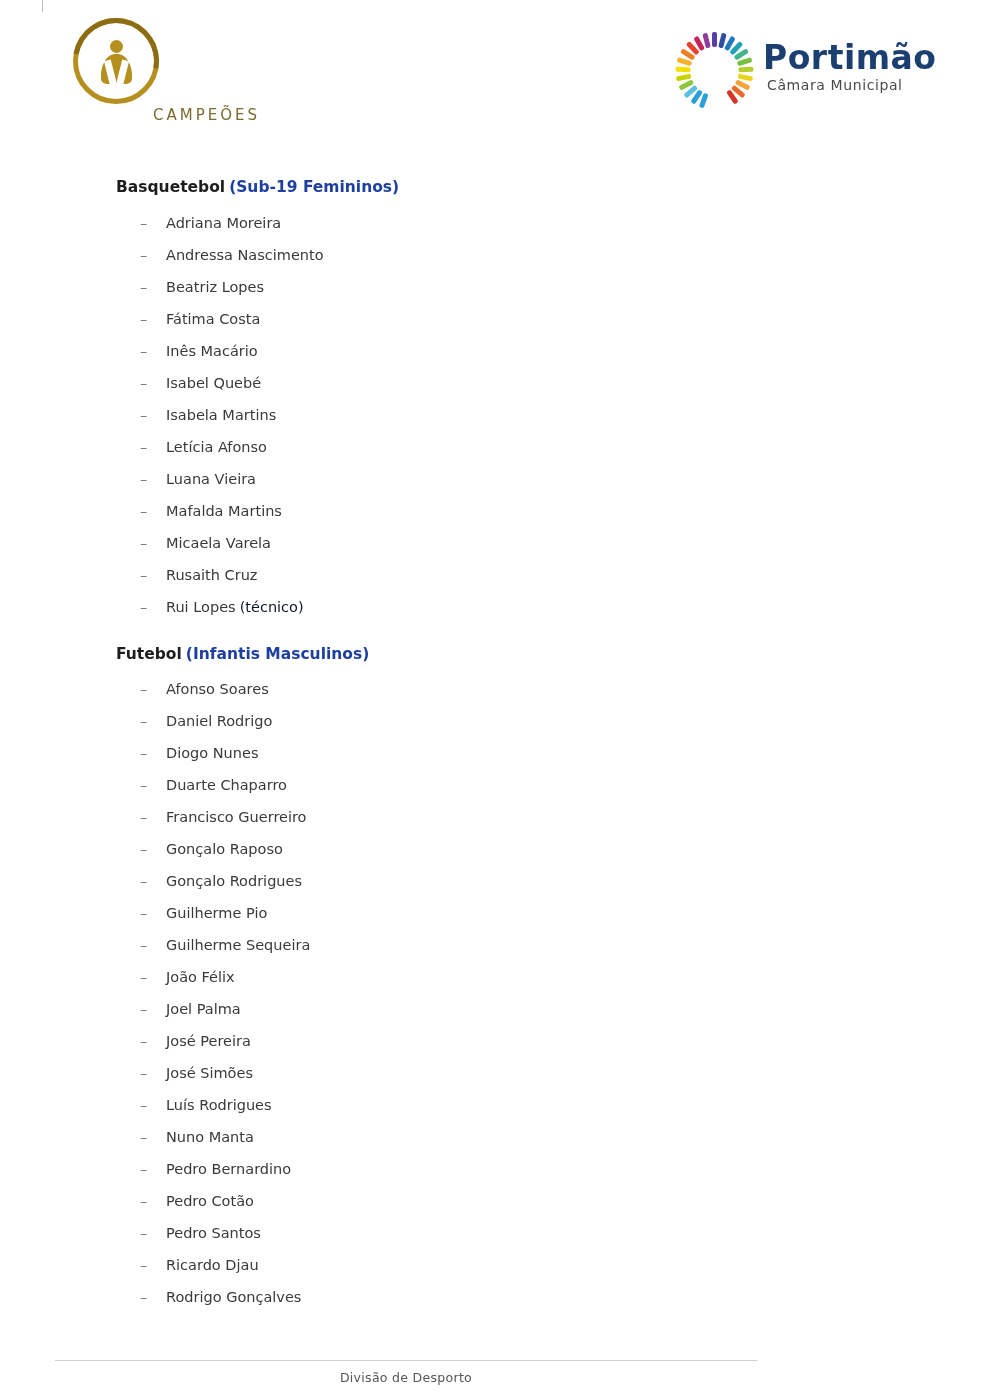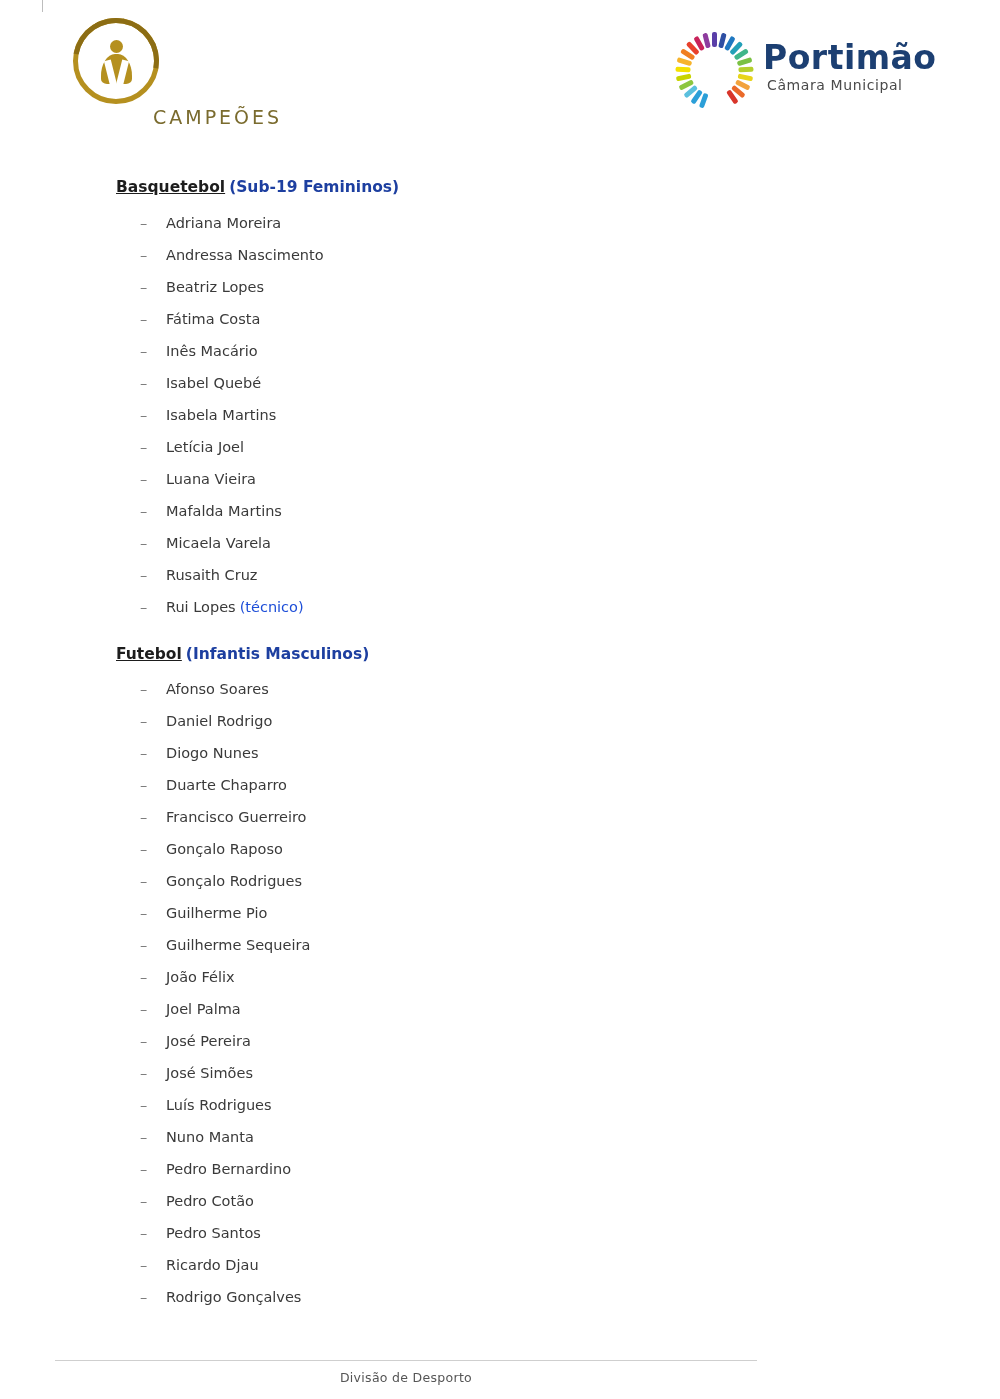--- a/index.html
+++ b/index.html
@@ -95,21 +95,21 @@
     transform: rotate(12deg);
   }
   .logo-left .figure .gap-l { left: 6px; transform: rotate(-14deg); }
   .logo-left .figure .gap-r { left: 18px; transform: rotate(14deg); }
 
   .logo-left .campeoes {
     position: absolute;
     left: 98px;
     top: 88px;
     font-family: "DejaVu Sans", sans-serif;
-    font-size: 19px;
+    font-size: 15px;
     letter-spacing: 3px;
     color: #7a6b2e;
     font-weight: normal;
   }
   .logo-left .portimonenses {
     position: absolute;
     left: 0px;
     top: 103px;
     font-family: "DejaVu Sans", sans-serif;
     font-size: 31px;
@@ -186,21 +186,20 @@
   }
   .section-heading {
     margin-left: 116px;
     font-size: 15.5px;
     font-weight: bold;
     line-height: 1.2;
     margin-bottom: 10px;
   }
   .section-heading .sport {
     color: #1d1d1d;
-    text-decoration: underline;
   }
   .section-heading .category {
     color: #1d3fa0;
     margin-left: 4px;
   }
 
   ul.names {
     list-style: none;
     margin: 0;
     padding: 0;
@@ -214,21 +213,21 @@
     line-height: 32px;
     white-space: nowrap;
   }
   ul.names li .dash {
     position: absolute;
     left: 0;
     top: 0;
     color: #7d7d7d;
   }
   ul.names li .role {
-    color: #1d4ed8;
+    color: #0f172a;
     margin-left: 4px;
   }
 
   
   .footer {
     position: absolute;
     left: 0;
     bottom: 14px;
     width: 812px;
   }
@@ -301,21 +300,21 @@
       <div class="section">
         <div class="section-heading"><span class="sport">Basquetebol</span><span class="category">(Sub-19 Femininos)</span></div>
         <ul class="names">
           <li><span class="dash">–</span><span>Adriana Moreira</span></li>
           <li><span class="dash">–</span><span>Andressa Nascimento</span></li>
           <li><span class="dash">–</span><span>Beatriz Lopes</span></li>
           <li><span class="dash">–</span><span>Fátima Costa</span></li>
           <li><span class="dash">–</span><span>Inês Macário</span></li>
           <li><span class="dash">–</span><span>Isabel Quebé</span></li>
           <li><span class="dash">–</span><span>Isabela Martins</span></li>
-          <li><span class="dash">–</span><span>Letícia Joel</span></li>
+          <li><span class="dash">–</span><span>Letícia Afonso</span></li>
           <li><span class="dash">–</span><span>Luana Vieira</span></li>
           <li><span class="dash">–</span><span>Mafalda Martins</span></li>
           <li><span class="dash">–</span><span>Micaela Varela</span></li>
           <li><span class="dash">–</span><span>Rusaith Cruz</span></li>
           <li><span class="dash">–</span><span>Rui Lopes</span><span class="role">(técnico)</span></li>
         </ul>
       </div>
       <div class="section">
         <div class="section-heading"><span class="sport">Futebol</span><span class="category">(Infantis Masculinos)</span></div>
         <ul class="names">

